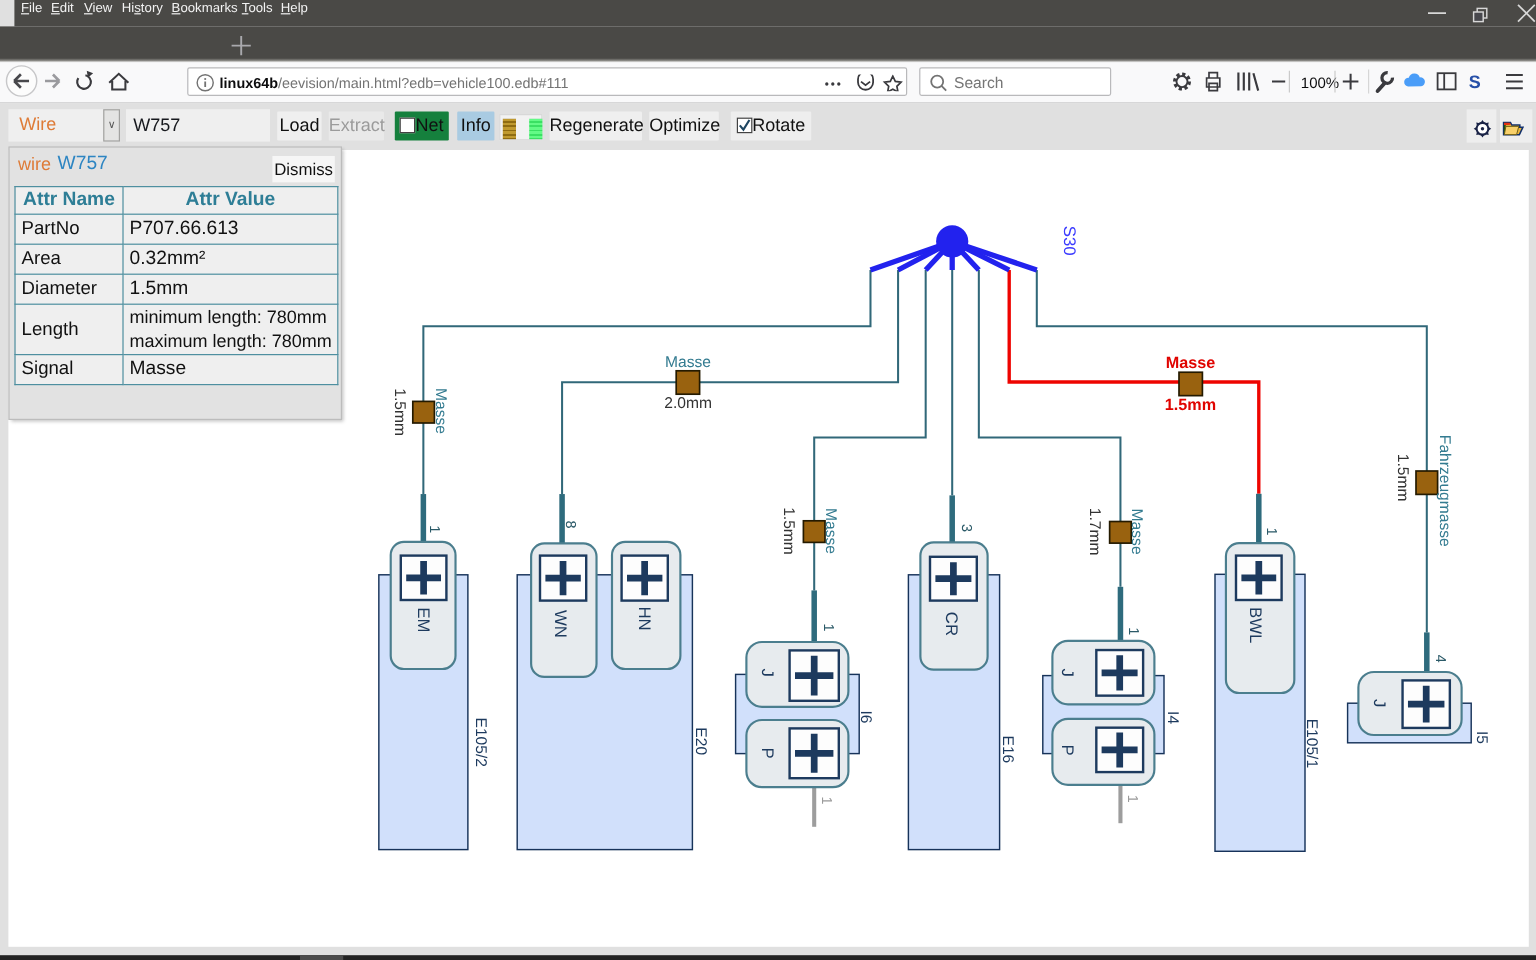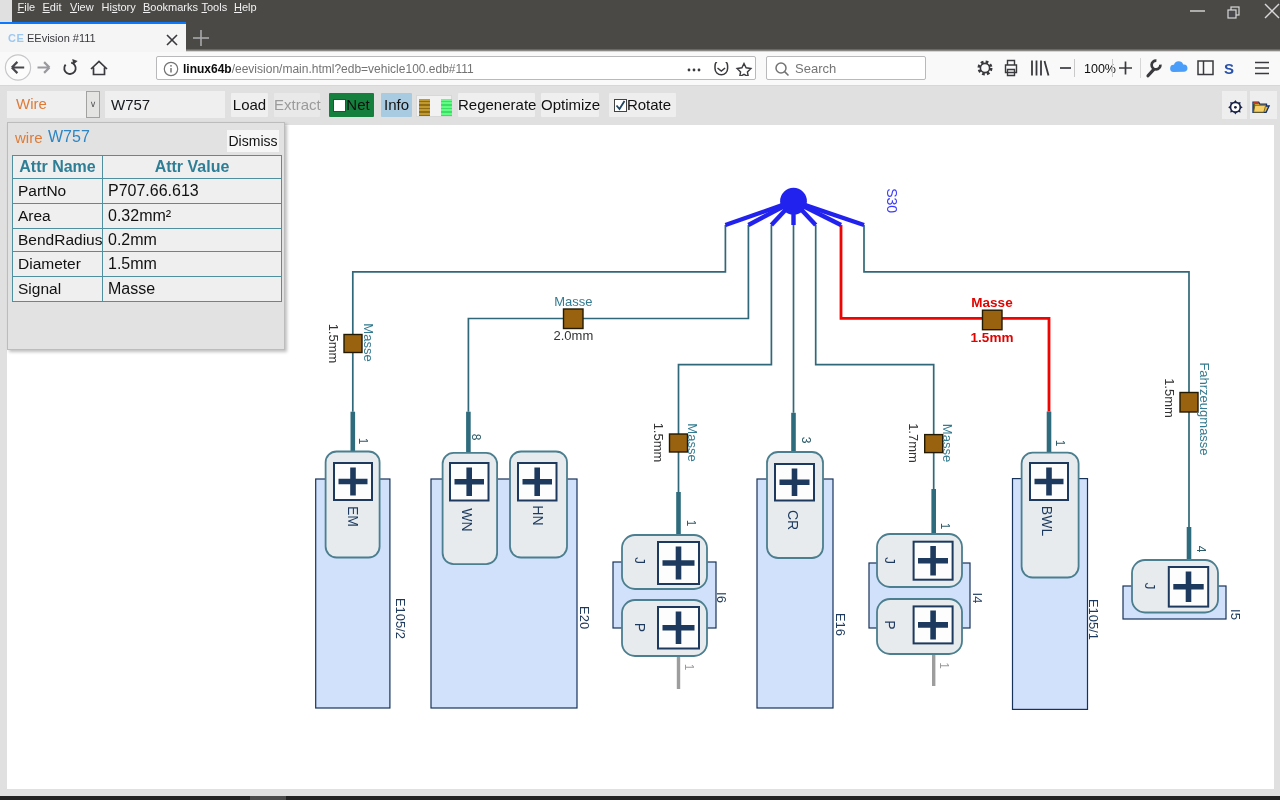--- a/index.html
+++ b/index.html
@@ -69,28 +69,20 @@
   <svg class="abs" style="left:1170px;top:0" width="110" height="22">
     <line x1="8" y1="11" x2="23" y2="11" stroke="#d8d8d8" stroke-width="1.4"></line>
     <rect x="49" y="7" width="8" height="8" fill="none" stroke="#d8d8d8" stroke-width="1.2"></rect>
     <rect x="46" y="10" width="8" height="8" fill="#48484d" stroke="#d8d8d8" stroke-width="1.2"></rect>
     <line x1="83" y1="4" x2="97" y2="18" stroke="#d8d8d8" stroke-width="1.4"></line>
     <line x1="97" y1="4" x2="83" y2="18" stroke="#d8d8d8" stroke-width="1.4"></line>
   </svg>
 </div>
 
 <div id="tabbar">
-  <div id="tab">
-    <span id="favicon">CE</span>
-    <span id="tabtitle">EEvision #111</span>
-    <svg class="abs" style="left:165px;top:9px" width="14" height="14">
-      <line x1="2" y1="2" x2="12" y2="12" stroke="#39393e" stroke-width="1.6"></line>
-      <line x1="12" y1="2" x2="2" y2="12" stroke="#39393e" stroke-width="1.6"></line>
-    </svg>
-  </div>
   <svg class="abs" style="left:192px;top:7px" width="18" height="18">
     <line x1="1" y1="9" x2="17" y2="9" stroke="#a9a9ad" stroke-width="1.6"></line>
     <line x1="9" y1="1" x2="9" y2="17" stroke="#a9a9ad" stroke-width="1.6"></line>
   </svg>
 </div>
 
 <div id="navbar">
   <svg class="abs" style="left:0;top:0" width="156" height="34">
     <circle cx="18" cy="15.5" r="12.6" fill="#fcfcfc" stroke="#c7c7c9" stroke-width="1.2"></circle>
     <path d="M11.8 15.5 h12.4 M11.8 15.5 l5.6 -5.6 M11.8 15.5 l5.6 5.6" fill="none" stroke="#48484c" stroke-width="2.2"></path>
@@ -349,28 +341,28 @@
           <th class="c2">Attr Value</th>
         </tr>
     <tr style="height:25px">
           <td>PartNo</td>
           <td>P707.66.613</td>
         </tr>
     <tr style="height:25px">
           <td>Area</td>
           <td>0.32mm²</td>
         </tr>
-    <tr style="height:23px">
-          <td>BendRadius</td>
-          <td>0.2mm</td>
-        </tr>
     <tr style="height:25px">
           <td>Diameter</td>
           <td>1.5mm</td>
         </tr>
+    <tr style="height:42px">
+          <td>Length</td>
+          <td class="lg">minimum length: 780mm<br>maximum length: 780mm</td>
+        </tr>
     <tr style="height:25px">
           <td>Signal</td>
           <td>Masse</td>
         </tr>
   </tbody>
     </table>
 </div>
 
 <div id="botbar">
     <div class="seg"></div>

